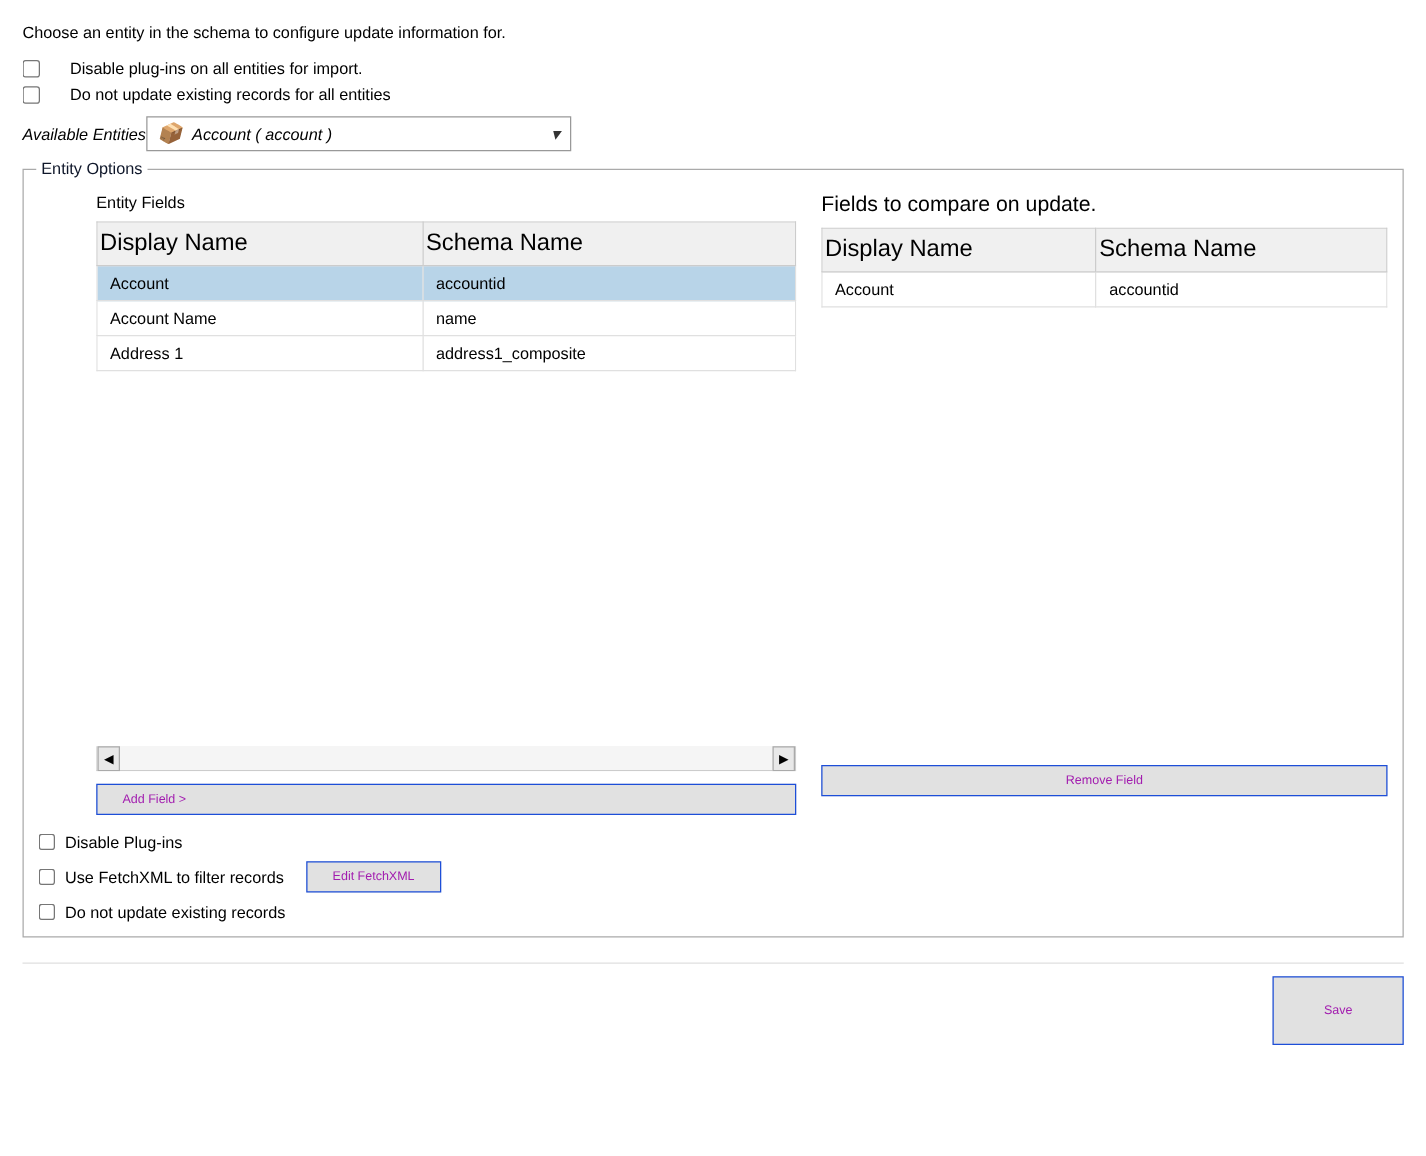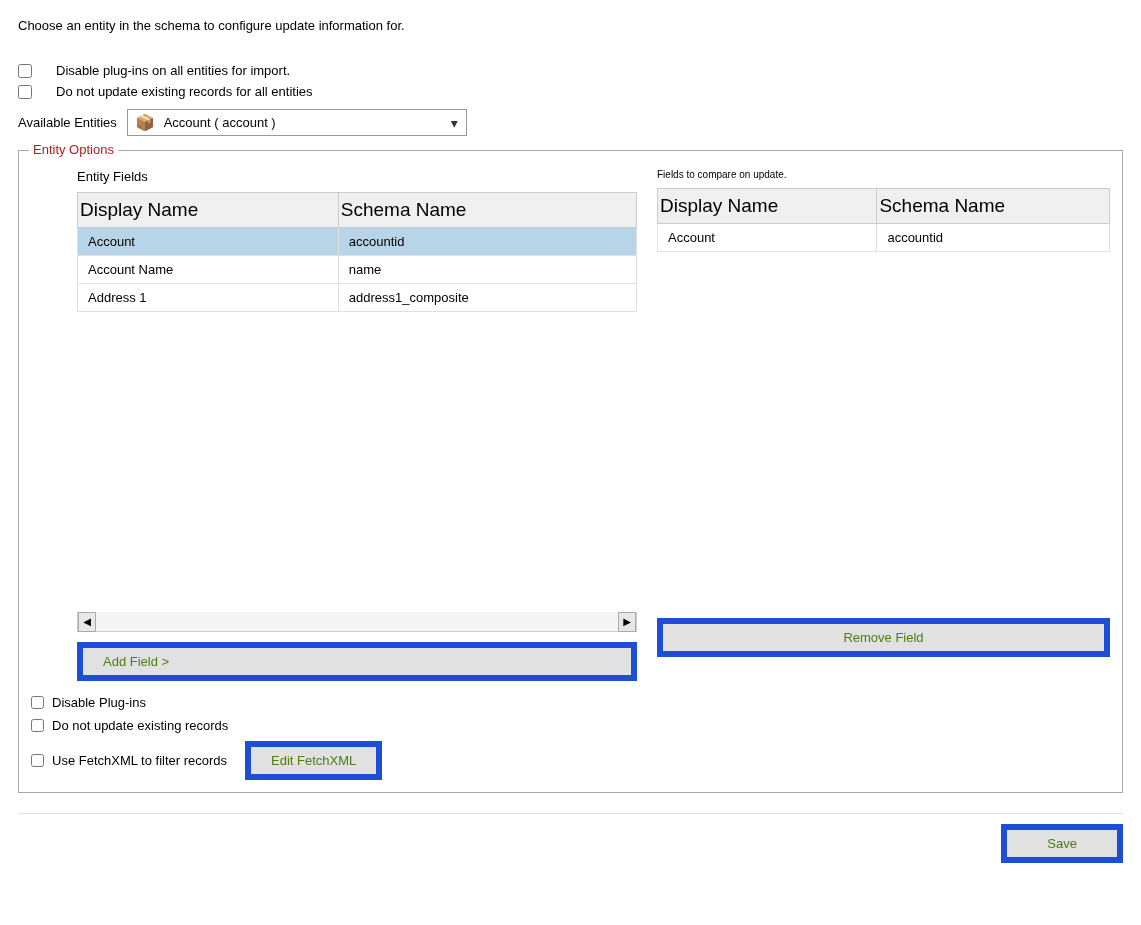--- a/index.html
+++ b/index.html
@@ -6,41 +6,42 @@
     body {
       font-family: 'Segoe UI', Tahoma, Geneva, Verdana, sans-serif;
       font-size: 13px;
       background: #fff;
       color: #000;
       width: 1141px;
       min-height: 925px;
       padding: 18px 18px 18px 18px;
     }
     .intro-text {
-      margin-bottom: 30px;
+      margin-bottom: 14px;
       font-size: 13px;
     }
     .checkbox-row {
       display: flex;
       align-items: center;
       margin-bottom: 6px;
       gap: 24px;
       font-size: 13px;
     }
     .checkbox-row input[type="checkbox"] {
       width: 14px;
       height: 14px;
       margin: 0;
     }
     .available-entities-row {
       display: flex;
       align-items: center;
-      gap: 10px;
+      gap: 0;
       margin-top: 10px;
       margin-bottom: 14px;
+      font-style: italic;
     }
     .available-entities-label {
       font-size: 13px;
       white-space: nowrap;
     }
     .entity-select-wrapper {
       display: flex;
       align-items: center;
       border: 1px solid #999;
       background: #fff;
@@ -62,21 +63,21 @@
       color: #333;
     }
     .entity-options-box {
       border: 1px solid #aaa;
       padding: 10px 12px 12px 12px;
       margin-top: 0;
       position: relative;
     }
     .entity-options-legend {
       font-size: 13px;
-      color: #b91c1c;
+      color: #0f172a;
       background: #fff;
       padding: 0 4px;
       position: absolute;
       top: -9px;
       left: 10px;
     }
     .entity-options-inner {
       margin-top: 8px;
     }
     .fields-section-label {
@@ -93,21 +94,21 @@
       display: flex;
       flex-direction: column;
       margin-left: 46px;
     }
     .right-panel {
       flex: 1;
       display: flex;
       flex-direction: column;
     }
     .fields-compare-label {
-      font-size: 10px;
+      font-size: 17px;
       margin-bottom: 8px;
     }
     .data-table {
       width: 100%;
       border-collapse: collapse;
       border: 1px solid #ccc;
     }
     .data-table th {
       background: #f0f0f0;
       border: 1px solid #ccc;
@@ -151,26 +152,26 @@
     .scroll-track {
       flex: 1;
       height: 100%;
       background: #f5f5f5;
     }
     .button-row {
       display: flex;
       margin-top: 10px;
     }
     .btn {
-      border: 6px solid #1d4ed8;
+      border: 1px solid #1d4ed8;
       background: #e1e1e1;
       padding: 6px 20px;
-      font-size: 13px;
+      font-size: 10px;
       cursor: pointer;
-      color: #4d7c0f;
+      color: #a21caf;
     }
     .btn-add-field {
       width: 100%;
       text-align: left;
     }
     .btn-remove-field {
       width: 100%;
       text-align: center;
     }
     .entity-checkboxes {
@@ -188,21 +189,21 @@
       margin-left: 10px;
     }
     .footer-row {
       display: flex;
       justify-content: flex-end;
       margin-top: 20px;
       padding-top: 10px;
       border-top: 1px solid #e0e0e0;
     }
     .btn-save {
-      padding: 6px 40px;
+      padding: 21px 40px;
     }
     .table-body-area {
       height: 420px;
       overflow: hidden;
     }
   </style>
 </head>
 <body>
 
 <p class="intro-text">Choose an entity in the schema to configure update information for.</p>
@@ -290,28 +291,28 @@
         </div>
       </div>
     </div>
 
     <div class="entity-checkboxes">
       <div class="entity-checkbox-row">
         <input type="checkbox" id="disable-plugins" style="">
         <label for="disable-plugins">Disable Plug-ins</label>
       </div>
       <div class="entity-checkbox-row">
-        <input type="checkbox" id="do-not-update" style="">
-        <label for="do-not-update">Do not update existing records</label>
-      </div>
-      <div class="entity-checkbox-row">
         <input type="checkbox" id="use-fetchxml" style="">
         <label for="use-fetchxml">Use FetchXML to filter records</label>
         <button class="btn btn-edit-fetchxml">Edit FetchXML</button>
       </div>
+      <div class="entity-checkbox-row">
+        <input type="checkbox" id="do-not-update" style="">
+        <label for="do-not-update">Do not update existing records</label>
+      </div>
     </div>
 
   </div>
 </div>
 
 <div class="footer-row">
   <button class="btn btn-save">Save</button>
 </div>
 
 </body></html>

